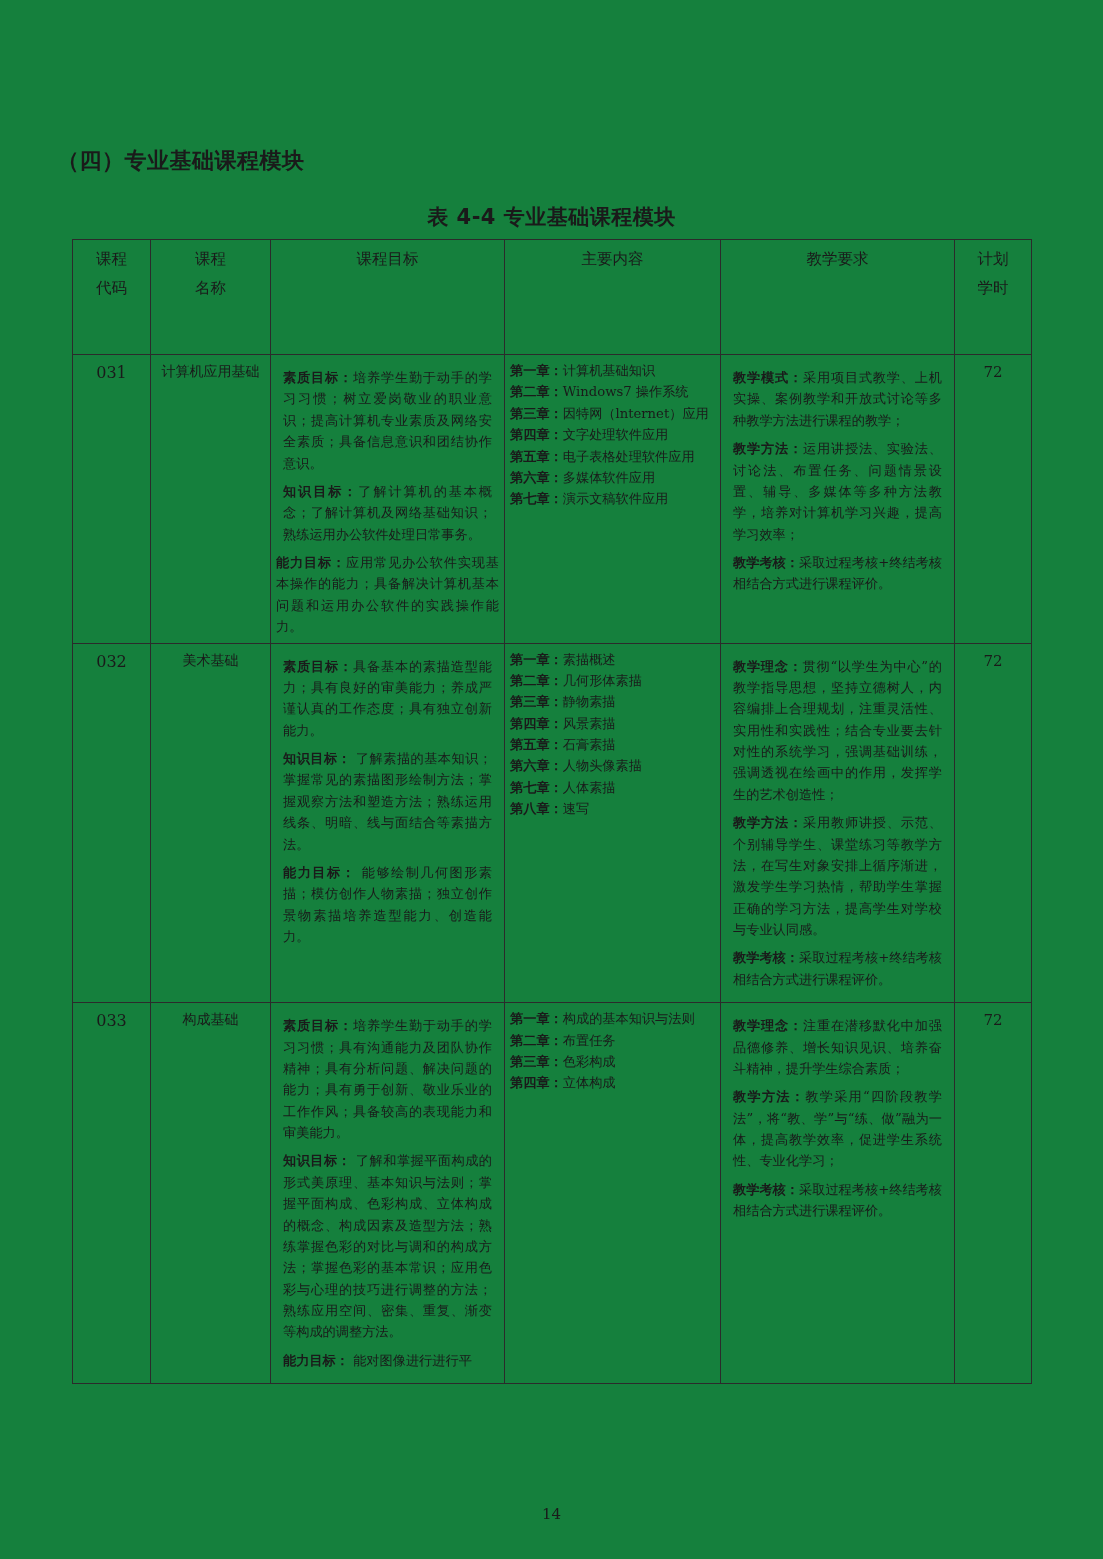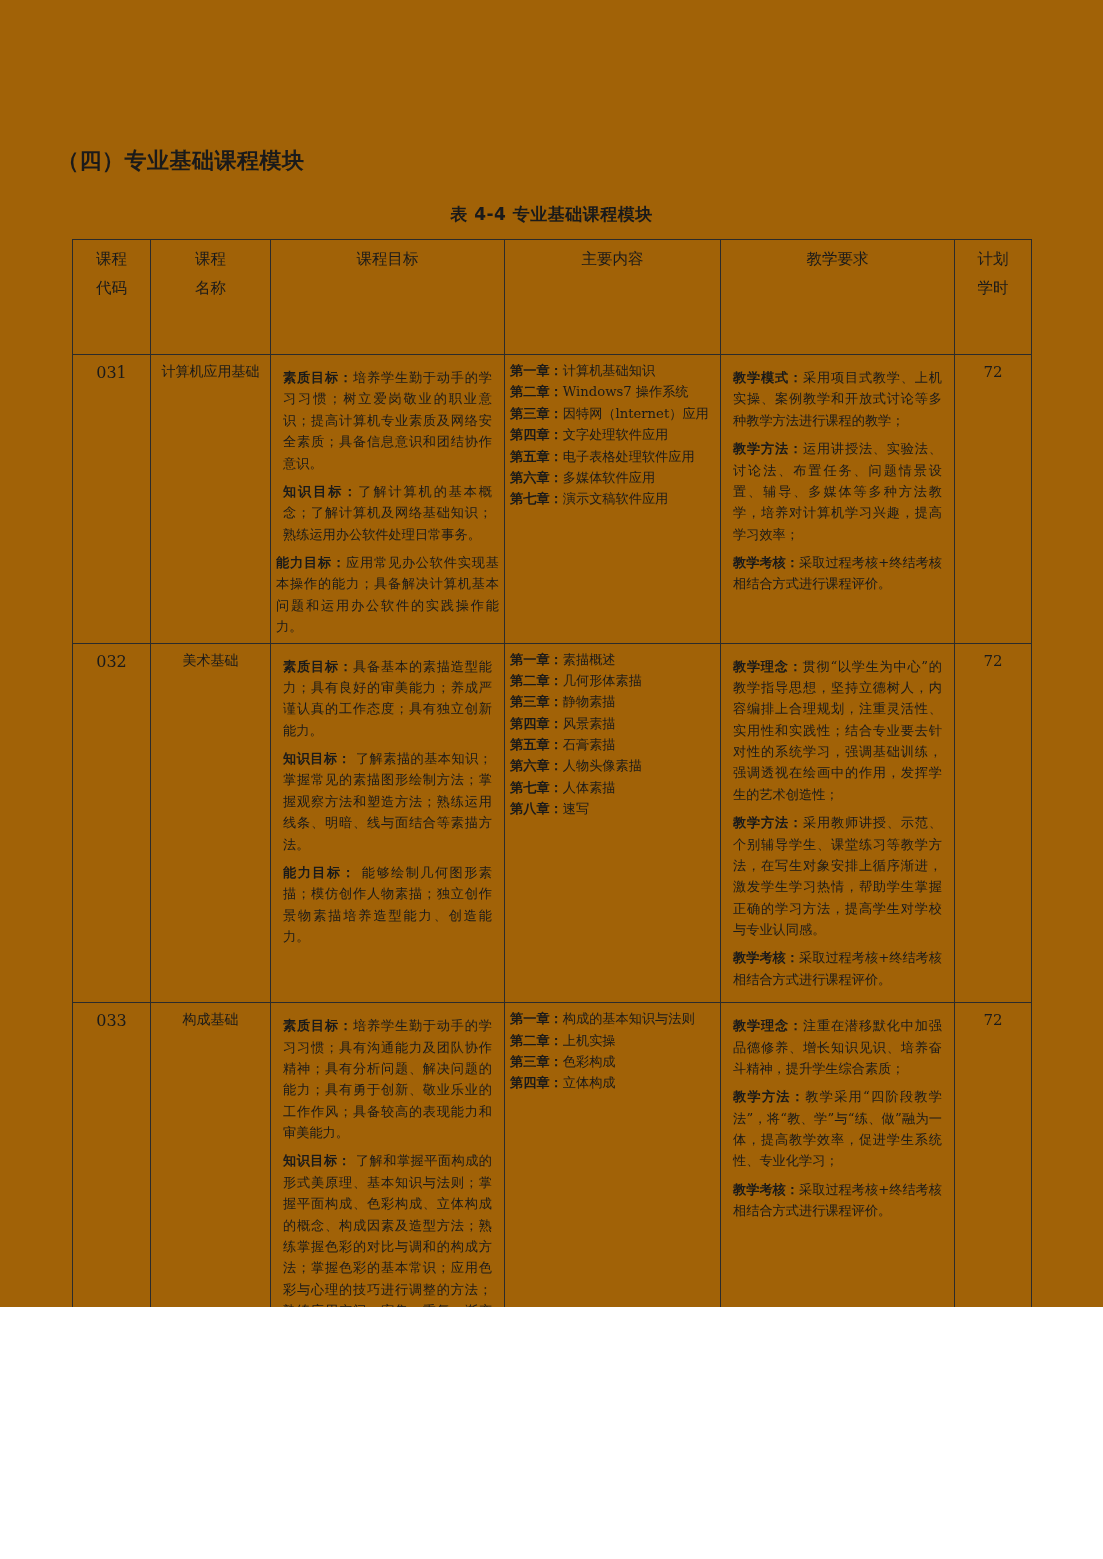--- a/index.html
+++ b/index.html
@@ -8,42 +8,42 @@
     padding: 0;
     background: #ffffff;
   }
   body {
     font-family: "DejaVu Serif", "Liberation Serif", serif;
     color: #1a1a1a;
   }
   .page {
     position: relative;
     width: 1103px;
-    height: 1307px;
-    background: #a16207;
+    height: 1559px;
+    background: #15803d;
     box-sizing: border-box;
     overflow: hidden;
   }
   .section-heading {
     position: absolute;
     left: 57px;
     top: 146px;
     font-size: 22px;
     font-weight: bold;
     letter-spacing: 0.5px;
     font-family: "DejaVu Sans", "Liberation Sans", sans-serif;
     white-space: nowrap;
   }
   .table-caption {
     position: absolute;
     left: 0;
     right: 0;
     top: 203px;
     text-align: center;
-    font-size: 17px;
+    font-size: 21px;
     font-weight: bold;
     font-family: "DejaVu Sans", "Liberation Sans", sans-serif;
     letter-spacing: 0.5px;
   }
   table.course-table {
     position: absolute;
     left: 72px;
     top: 239px;
     width: 959px;
     border-collapse: collapse;
@@ -226,21 +226,21 @@
         <tr>
           <td class="cell-code vcenter">033</td>
           <td class="cell-name vcenter">构成基础</td>
           <td class="cell-goal vcenter">
             <div class="goal-block"><span class="lbl">素质目标：</span><span>培养学生勤于动手的学习习惯；具有沟通能力及团队协作精神；具有分析问题、解决问题的能力；具有勇于创新、敬业乐业的工作作风；具备较高的表现能力和审美能力。</span></div>
             <div class="goal-block"><span class="lbl">知识目标：</span><span> 了解和掌握平面构成的形式美原理、基本知识与法则；掌握平面构成、色彩构成、立体构成的概念、构成因素及造型方法；熟练掌握色彩的对比与调和的构成方法；掌握色彩的基本常识；应用色彩与心理的技巧进行调整的方法；熟练应用空间、密集、重复、渐变等构成的调整方法。</span></div>
             <div class="goal-block"><span class="lbl">能力目标：</span><span> 能对图像进行进行平</span></div>
           </td>
           <td class="cell-content vcenter">
             <div class="chapter-line"><span class="chapter-label">第一章：</span><span class="chapter-text">构成的基本知识与法则</span></div>
-            <div class="chapter-line"><span class="chapter-label">第二章：</span><span class="chapter-text">上机实操</span></div>
+            <div class="chapter-line"><span class="chapter-label">第二章：</span><span class="chapter-text">布置任务</span></div>
             <div class="chapter-line"><span class="chapter-label">第三章：</span><span class="chapter-text">色彩构成</span></div>
             <div class="chapter-line"><span class="chapter-label">第四章：</span><span class="chapter-text">立体构成</span></div>
           </td>
           <td class="cell-req vcenter">
             <div class="req-block"><span class="lbl">教学理念：</span><span>注重在潜移默化中加强品德修养、增长知识见识、培养奋斗精神，提升学生综合素质；</span></div>
             <div class="req-block"><span class="lbl">教学方法：</span><span>教学采用“四阶段教学法”，将“教、学”与“练、做”融为一体，提高教学效率，促进学生系统性、专业化学习；</span></div>
             <div class="req-block"><span class="lbl">教学考核：</span><span>采取过程考核+终结考核相结合方式进行课程评价。</span></div>
           </td>
           <td class="cell-hours vcenter">72</td>
         </tr>

